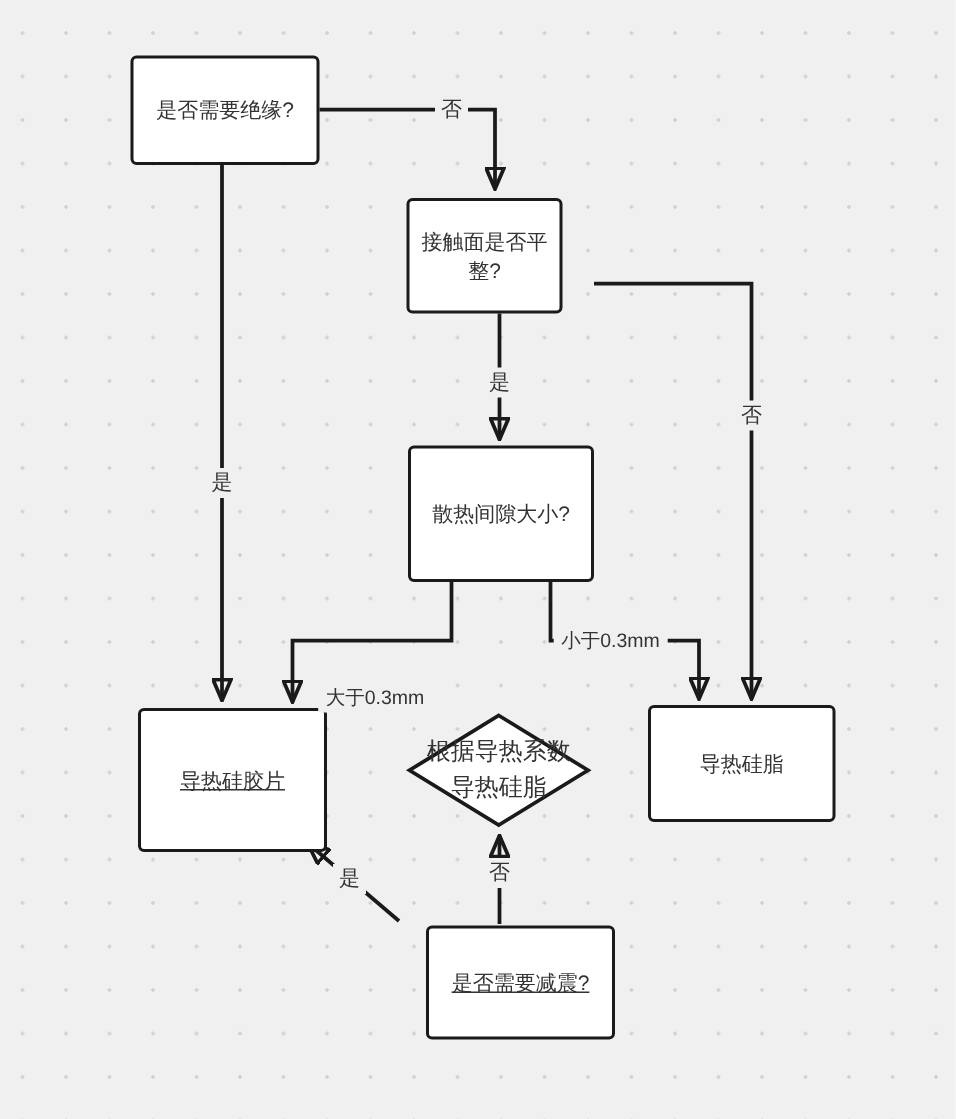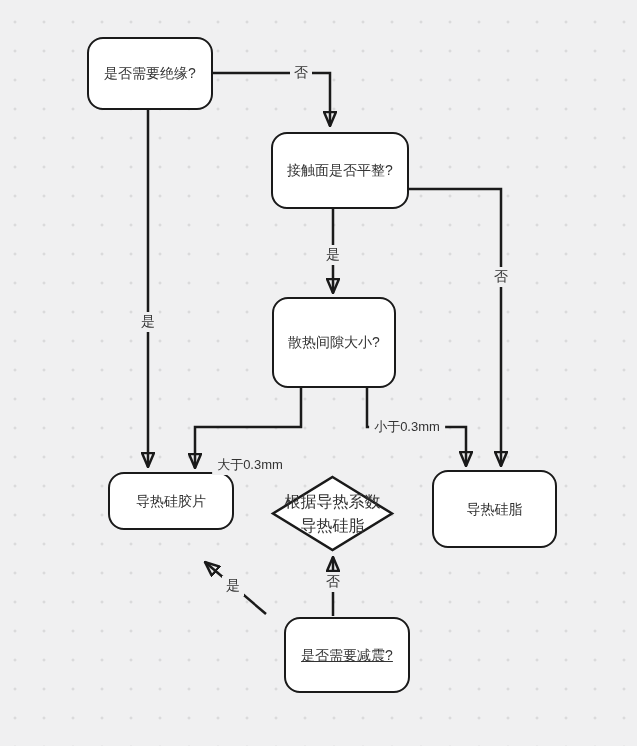--- a/index.html
+++ b/index.html
@@ -24,21 +24,21 @@
   svg.edges path {
     fill: none;
     stroke: #1a1a1a;
     stroke-width: 2.5;
     stroke-miterlimit: 10;
   }
   .node {
     position: absolute;
     background: #ffffff;
     border: 2.5px solid #1a1a1a;
-    border-radius: 16px;
+    border-radius: 4px;
     display: flex;
     align-items: center;
     justify-content: center;
     font-size: 14px;
     color: #333333;
     text-align: center;
     line-height: 1.3;
   }
   .diamond-wrap {
     position: absolute;
@@ -84,29 +84,29 @@
     <path d="M301,372 V427 H195 V468" marker-end="url(#arrow)"></path>
     <path d="M367,372 V427 H466 V466" marker-end="url(#arrow)"></path>
     <path d="M333,616 V557" marker-end="url(#arrow)"></path>
     <path d="M266,614 L205,562" marker-end="url(#arrow)"></path>
   </svg>
 
   <div class="node" style="left:87px; top:37px; width:126px; height:73px;">
     <span>是否需要绝缘?</span>
   </div>
 
-  <div class="node" style="left:271px; top:132px; width:138px; height:77px;">
+  <div class="node" style="left:271px; top:132px; width:104px; height:77px;">
     <span>接触面是否平整?</span>
   </div>
 
   <div class="node" style="left:272px; top:297px; width:124px; height:91px;">
     <span>散热间隙大小?</span>
   </div>
 
-  <div class="node" style="left:108px; top:472px; width:126px; height:58px;">
+  <div class="node" style="left:92px; top:472px; width:126px; height:96px;text-decoration:underline;">
     <span>导热硅胶片</span>
   </div>
 
   <div class="diamond-wrap" style="left:270px; top:475px; width:125px; height:77px;">
     <svg width="125" height="77" viewBox="0 0 125 77">
       <polygon points="62.5,2 122,38.5 62.5,75 3,38.5" fill="#ffffff" stroke="#1a1a1a" stroke-width="2.5"></polygon>
     </svg>
     <div class="diamond-text">
       <div>根据导热系数</div>
       <div>导热硅脂</div>

